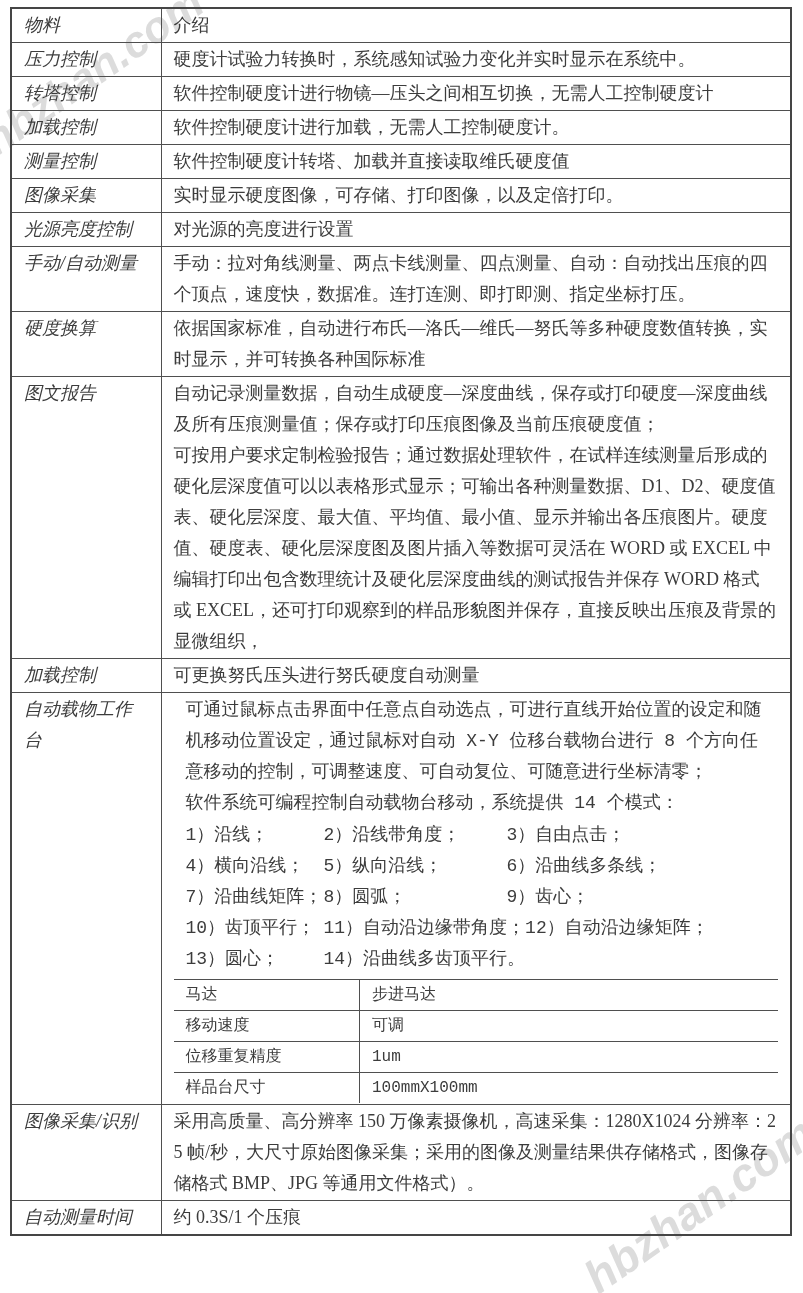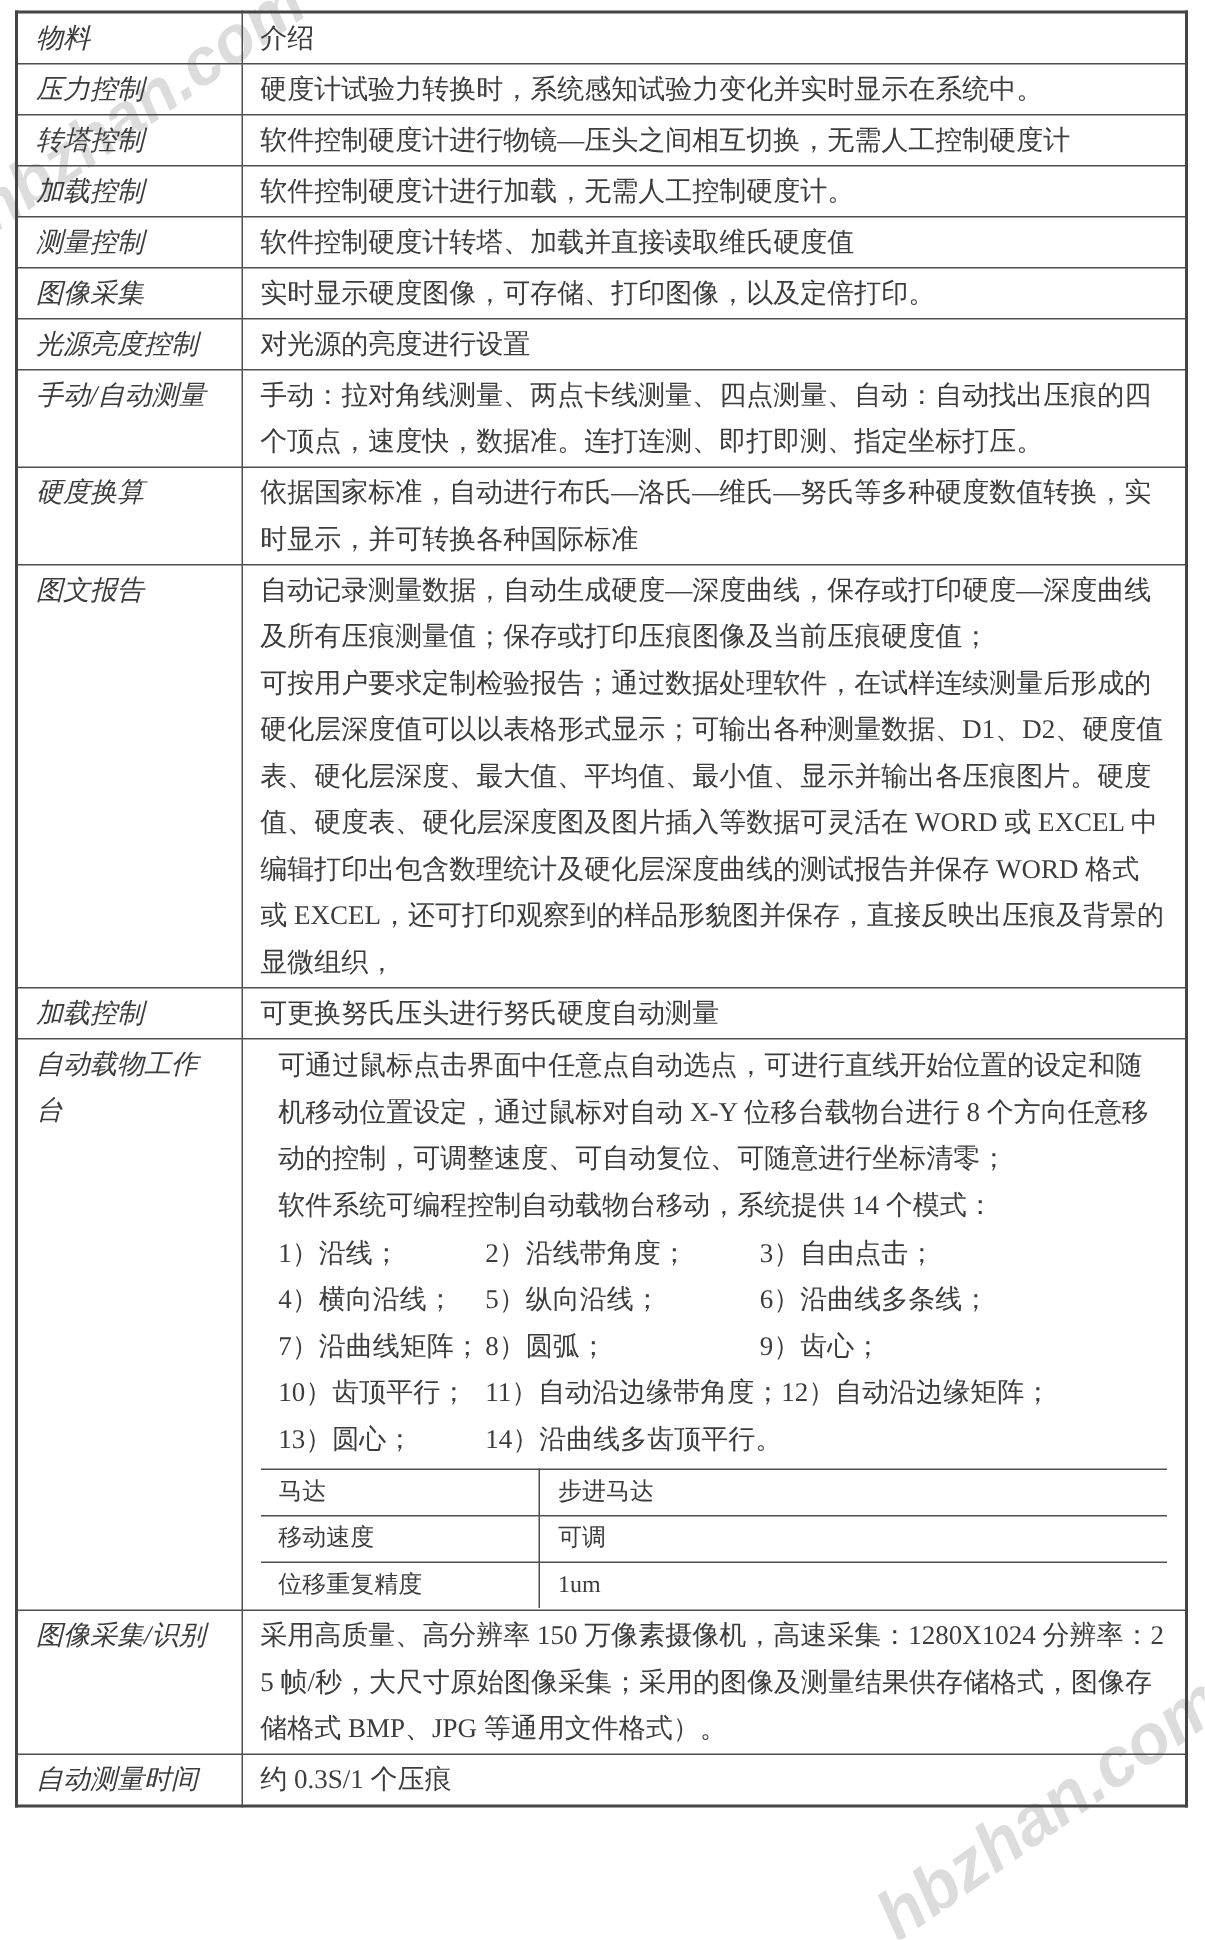--- a/index.html
+++ b/index.html
@@ -37,21 +37,21 @@
   }
   table.spec > tbody > tr > td {
     border: 1px solid #4f4f4f;
     vertical-align: top;
     font-size: 18px;
     line-height: 31px;
     padding: 1px 12px;
     word-break: break-all;
   }
   td.lbl { padding-left: 13px; font-style: italic; }
-  td.nopad { padding: 0; }
+  td.nopad { padding: 0; font-family: Liberation Mono, monospace; }
   .preline { white-space: pre-line; }
   .padded { padding: 1px 12px; }
 
   .modes { padding: 0 12px 4px 12px; }
   .mode-row { display: flex; font-size: 18px; line-height: 31px; }
   .mode-row .m1 { min-width: 138px; }
   .mode-row .m2 { min-width: 183px; }
 
   table.inner {
     width: 100%;
@@ -177,20 +177,24 @@
                 <td>步进马达</td>
               </tr>
               <tr>
                 <td>移动速度</td>
                 <td>可调</td>
               </tr>
               <tr>
                 <td>位移重复精度</td>
                 <td>1um</td>
               </tr>
+              <tr>
+                <td>样品台尺寸</td>
+                <td>100mmX100mm</td>
+              </tr>
             </tbody>
           </table>
         </td>
       </tr>
 
       <tr>
         <td class="lbl">图像采集/识别</td>
         <td class="preline">采用高质量、高分辨率 150 万像素摄像机，高速采集：1280X1024 分辨率：25 帧/秒，大尺寸原始图像采集；采用的图像及测量结果供存储格式，图像存储格式 BMP、JPG 等通用文件格式）。</td>
       </tr>
       <tr>

